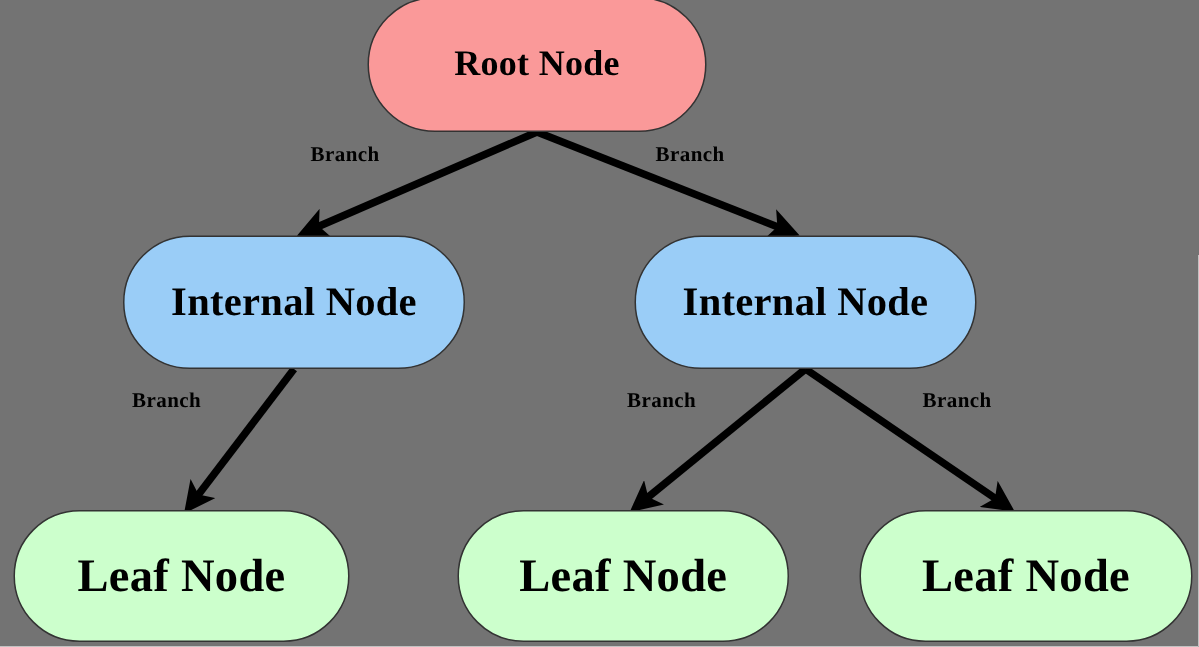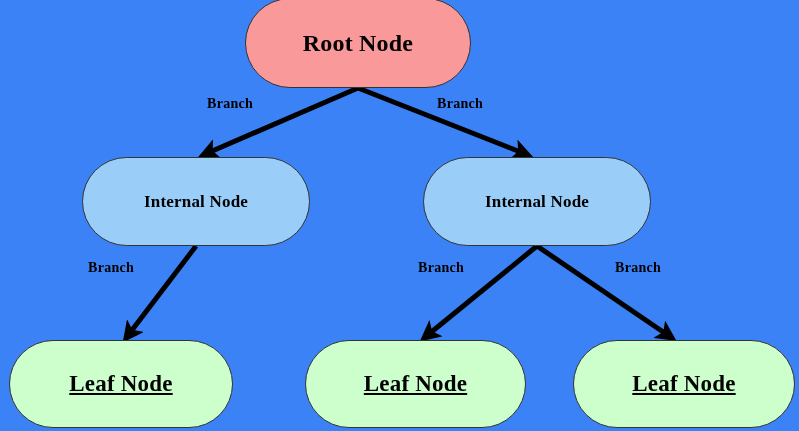--- a/index.html
+++ b/index.html
@@ -7,21 +7,21 @@
     padding: 0;
     background: #ffffff;
   }
   body {
     font-family: "Liberation Serif", "DejaVu Serif", serif;
   }
   #canvas {
     position: relative;
     width: 799px;
     height: 431px;
-    background: #3b82f6;
+    background: #737373;
     overflow: hidden;
   }
   #edges {
     position: absolute;
     left: 0;
     top: 0;
     width: 799px;
     height: 431px;
   }
   .node {
@@ -36,26 +36,25 @@
     font-family: "Liberation Serif", "DejaVu Serif", serif;
     letter-spacing: 0.2px;
     z-index: 3;
   }
   .node-root {
     background: #fa9999;
     font-size: 24px;
   }
   .node-internal {
     background: #9acdf7;
-    font-size: 17px;
+    font-size: 27px;
   }
   .node-leaf {
     background: #ccffcc;
-    font-size: 23px;
-    text-decoration: underline;
+    font-size: 31px;
   }
   .edge-label {
     position: absolute;
     color: #000000;
     font-weight: bold;
     font-size: 14px;
     font-family: "Liberation Serif", "DejaVu Serif", serif;
     white-space: nowrap;
     z-index: 4;
     letter-spacing: 0.3px;

